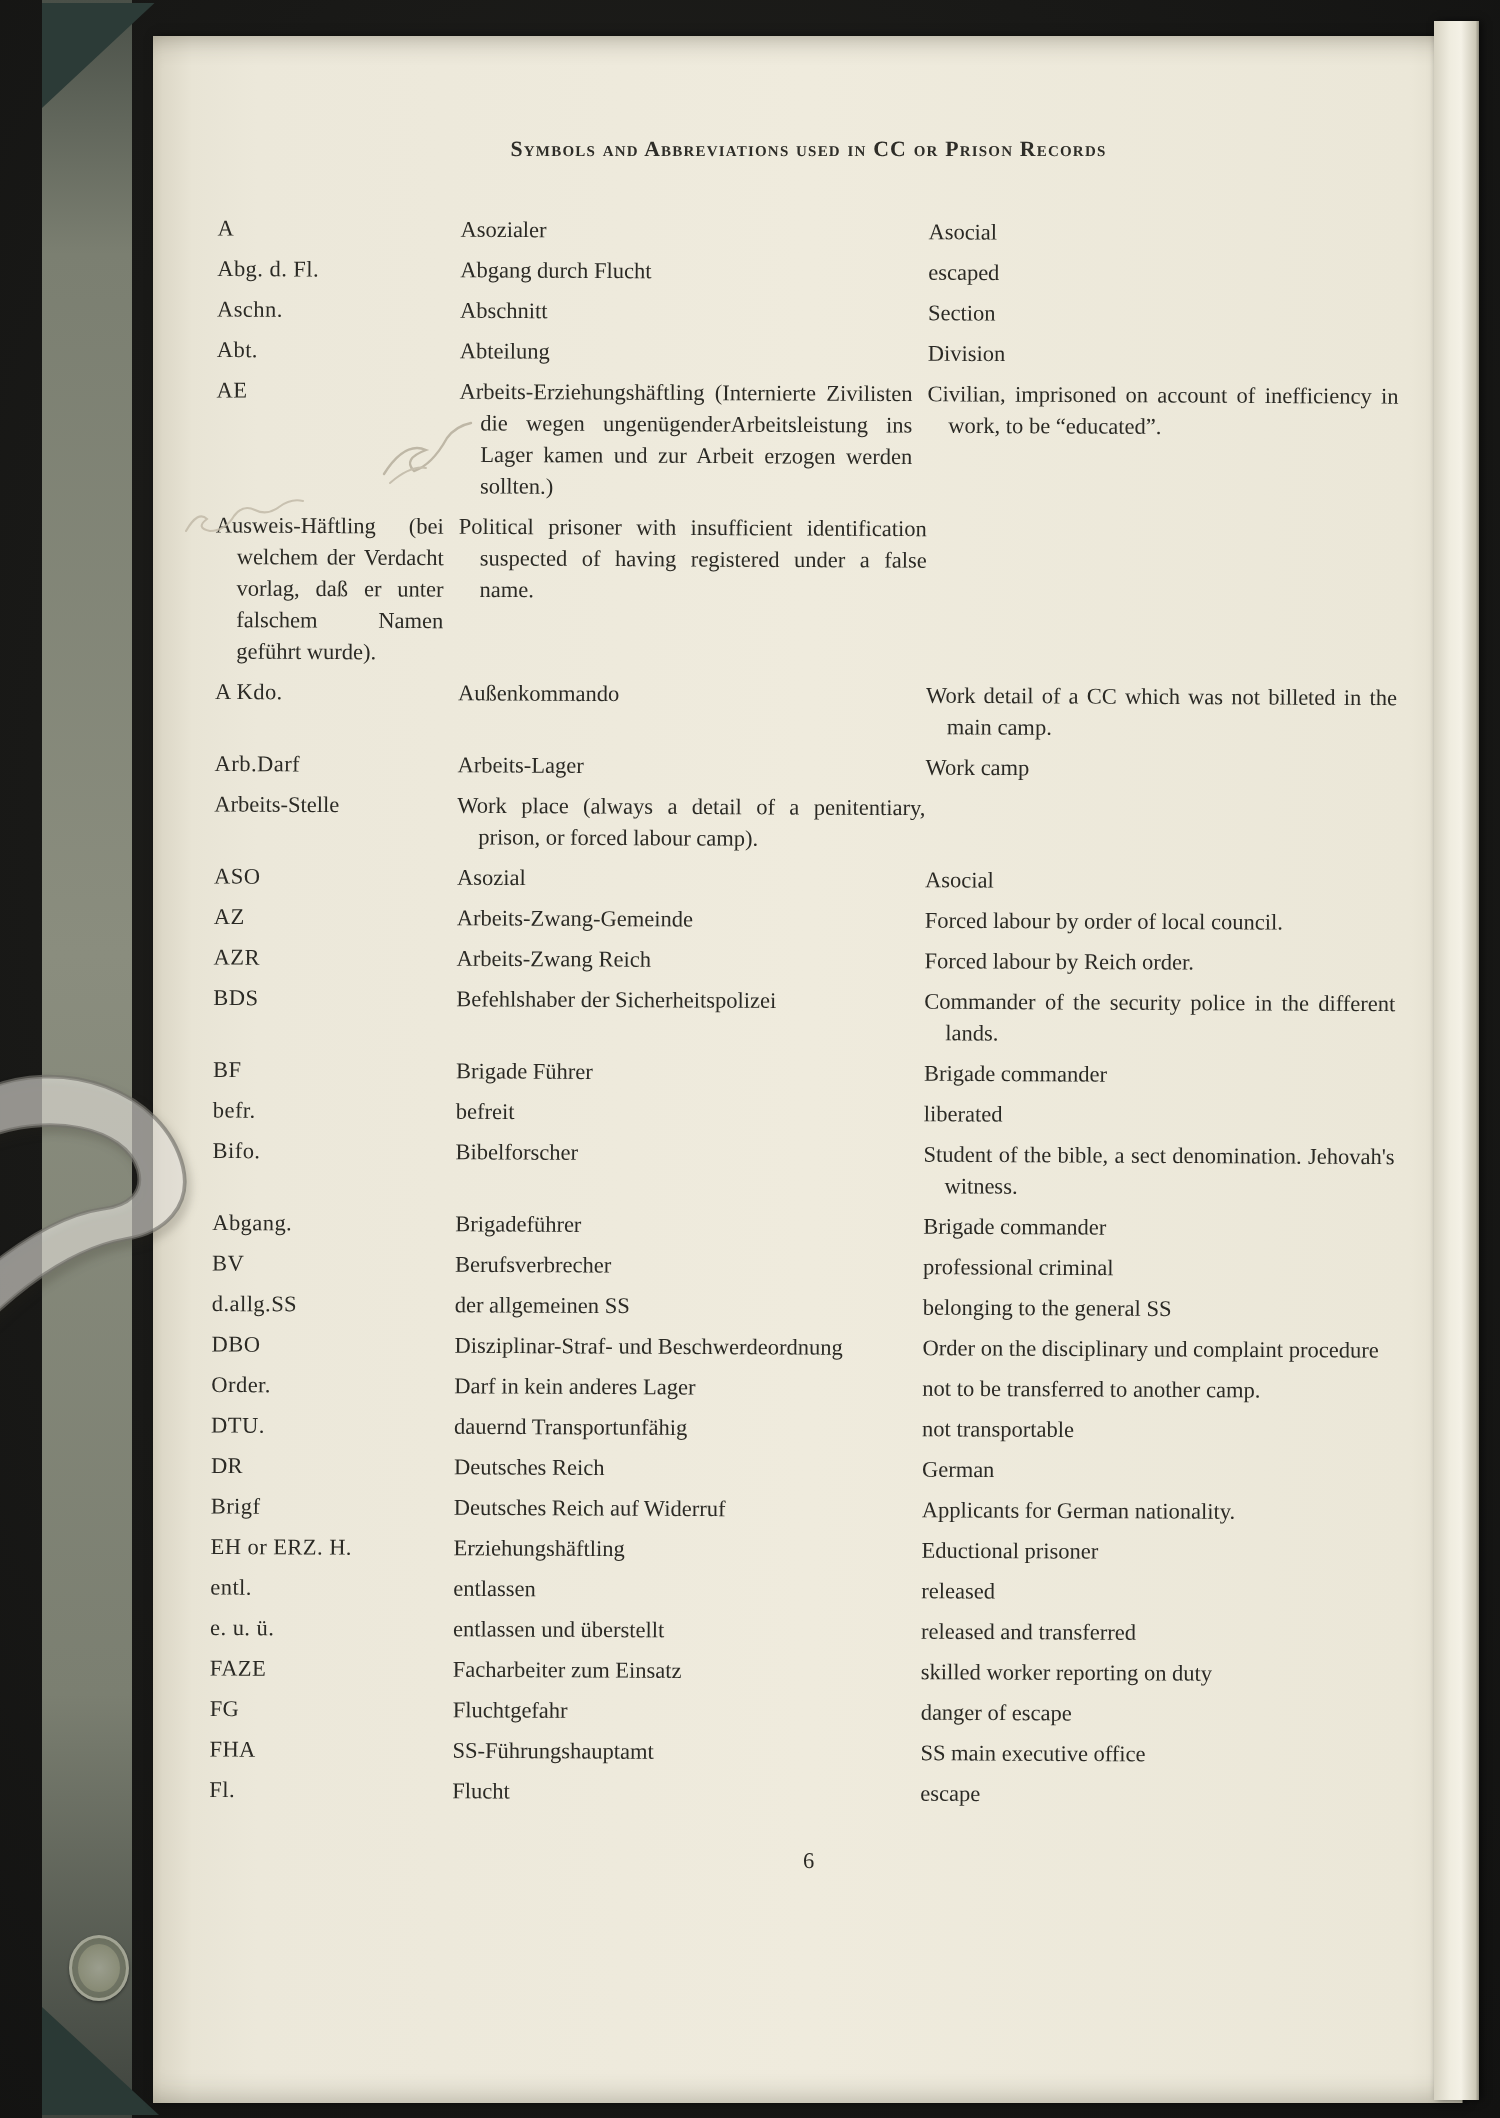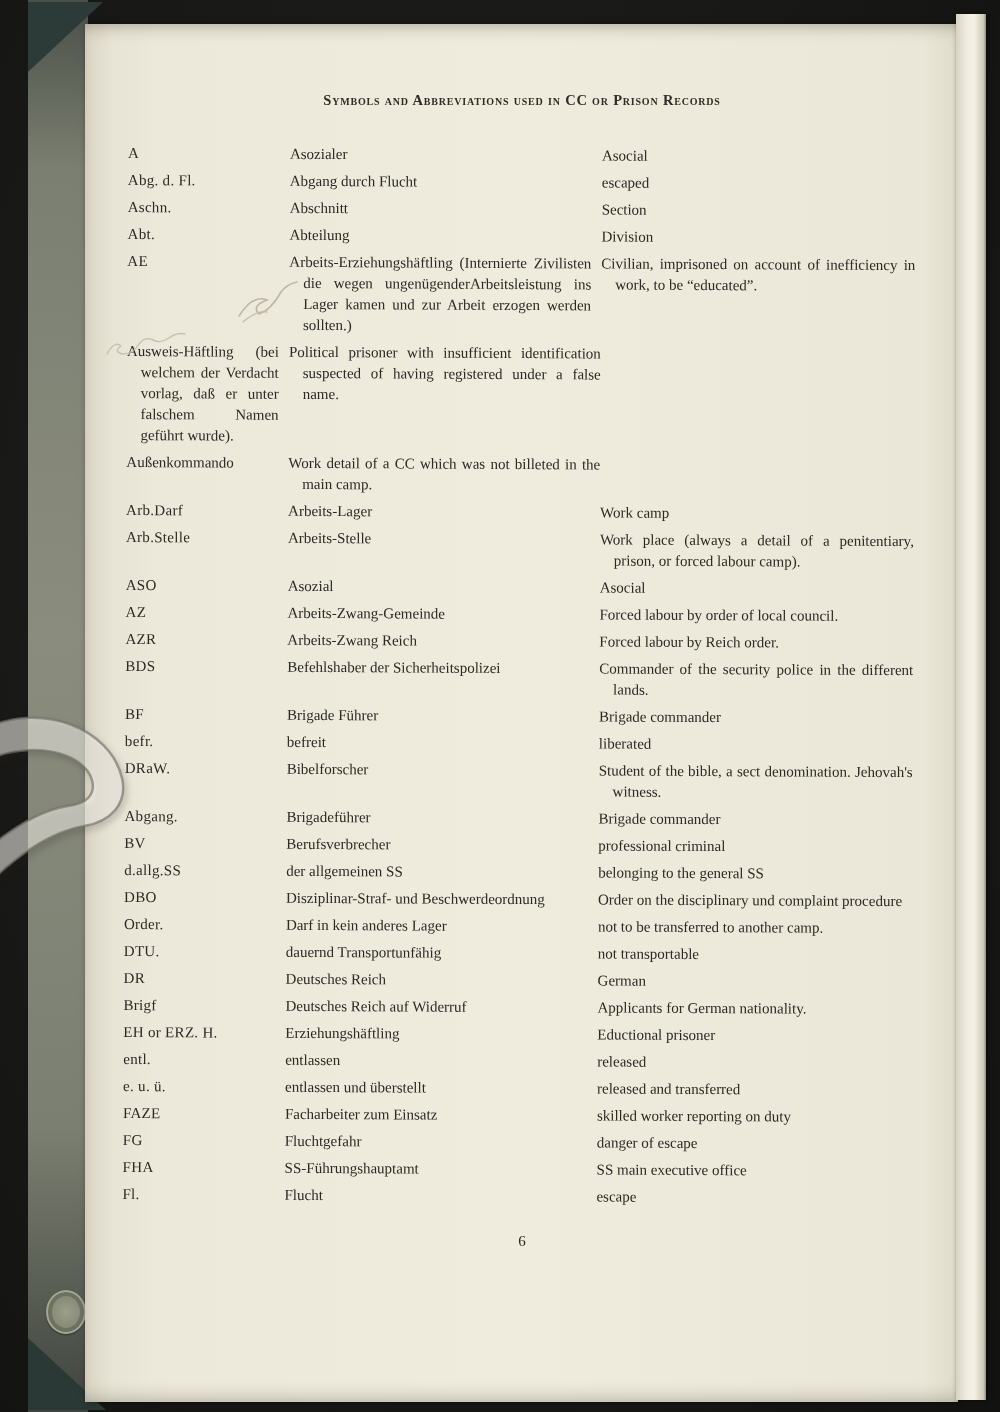--- a/index.html
+++ b/index.html
@@ -39,21 +39,21 @@
     width: 36px; height: 40px;
     border-radius: 50%;
     border: 2px solid #a2a494;
     box-shadow: inset 0 0 0 4px rgba(90,94,84,0.55), 0 1px 2px rgba(0,0,0,0.4);
     background: radial-gradient(circle, #9b9e8e 0%, #83866f 70%);
   }
 
   
   .page {
     position: absolute;
-    left: 85px; top: 24px;
+    left: 102px; top: 24px;
     width: 873px; height: 1378px;
     background:
       linear-gradient(90deg, #d9d4c3 0%, #e8e4d5 3%, #ece8da 8%, #efebdd 50%, #ebe7d8 96%, #e0dccb 100%);
     box-shadow:
       inset 0 14px 18px -14px rgba(60,55,40,0.45),
       inset 0 -16px 20px -16px rgba(60,55,40,0.4),
       2px 0 6px rgba(0,0,0,0.5);
     color: #2b2a25;
     box-sizing: border-box;
     padding: 68px 42px 0 43px;
@@ -161,32 +161,32 @@
     <div class="cell german">Arbeits-Erziehungshäftling (Internierte Zivilisten die wegen ungenügenderArbeits­leistung ins Lager kamen und zur Arbeit erzogen werden sollten.)</div>
     <div class="cell english">Civilian, imprisoned on account of inefficiency in work, to be “educated”.</div>
   </div>
 
   <div class="row">
     <div class="cell german">Ausweis-Häftling (bei welchem der Verdacht vorlag, daß er unter falschem Namen geführt wurde).</div>
     <div class="cell english">Political prisoner with insufficient identification suspected of having registered under a false name.</div>
   </div>
 
   <div class="row">
+    <div class="cell abbr">A Kdo.</div>
     <div class="cell german">Außenkommando</div>
     <div class="cell english">Work detail of a CC which was not billeted in the main camp.</div>
   </div>
 
   <div class="row">
     <div class="cell abbr">Arb.Darf</div>
     <div class="cell german">Arbeits-Lager</div>
     <div class="cell english">Work camp</div>
   </div>
 
   <div class="row">
-    <div class="cell abbr">Arb.Stelle</div>
     <div class="cell german">Arbeits-Stelle</div>
     <div class="cell english">Work place (always a detail of a penitentiary, prison, or forced labour camp).</div>
   </div>
 
   <div class="row">
     <div class="cell abbr">ASO</div>
     <div class="cell german">Asozial</div>
     <div class="cell english">Asocial</div>
   </div>
 
@@ -214,21 +214,21 @@
     <div class="cell english">Brigade commander</div>
   </div>
 
   <div class="row">
     <div class="cell abbr">befr.</div>
     <div class="cell german">befreit</div>
     <div class="cell english">liberated</div>
   </div>
 
   <div class="row">
-    <div class="cell abbr">DRaW.</div>
+    <div class="cell abbr">Bifo.</div>
     <div class="cell german">Bibelforscher</div>
     <div class="cell english">Student of the bible, a sect denomination. Jehovah's witness.</div>
   </div>
 
   <div class="row">
     <div class="cell abbr">Abgang.</div>
     <div class="cell german">Brigadeführer</div>
     <div class="cell english">Brigade commander</div>
   </div>
 

